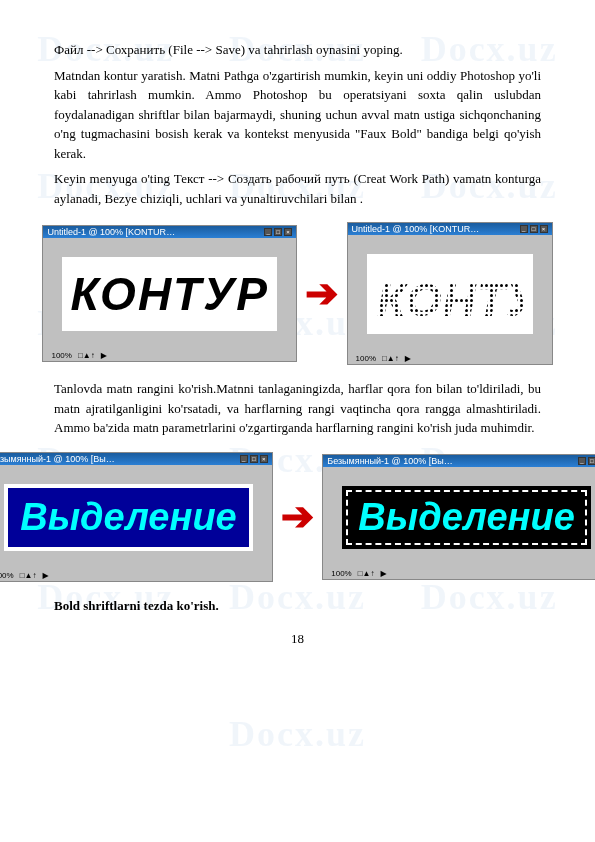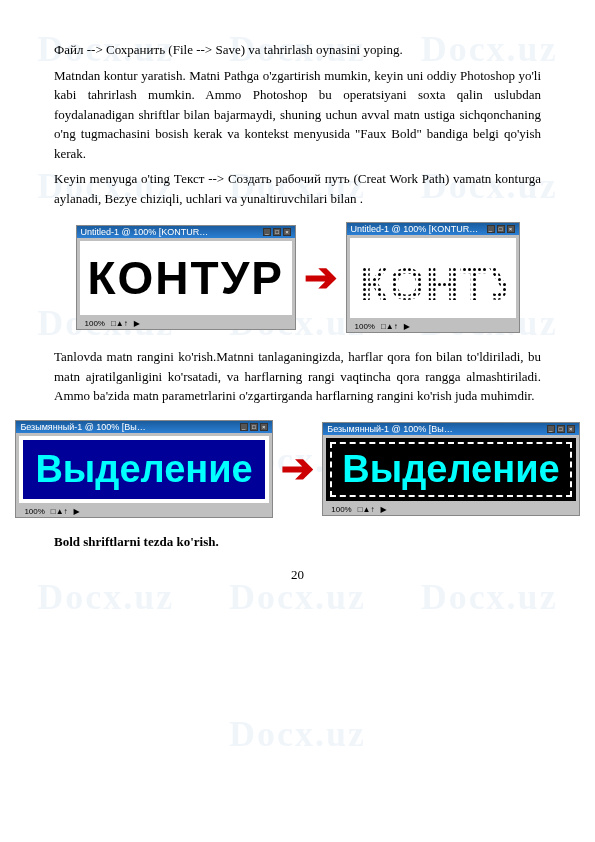--- a/index.html
+++ b/index.html
@@ -90,25 +90,26 @@
       background: #555;
       border: 1px solid #333;
       font-size: 6px;
       display: inline-flex;
       align-items: center;
       justify-content: center;
     }
 
     .ps-canvas {
       background: #fff;
-      margin: 3px;
+      margin: 19px;
       display: flex;
       align-items: center;
       justify-content: center;
       padding: 10px 8px;
+      font-style: italic;
     }
 
     .ps-statusbar {
       background: #c0c0c0;
       font-size: 8px;
       font-family: Arial, sans-serif;
       padding: 1px 8px;
       display: flex;
       gap: 6px;
     }
@@ -318,16 +319,16 @@
       </div>
     </div>
   </div>
 
   <p class="text-block bold-heading">
     <b><span>Bold shriftlarni tezda ko'rish.</span></b>
   </p>
 
 
   <p class="page-number">
-    <span>20</span>
+    <span>18</span>
   </p>
 
 </div>
 
 </body></html>

